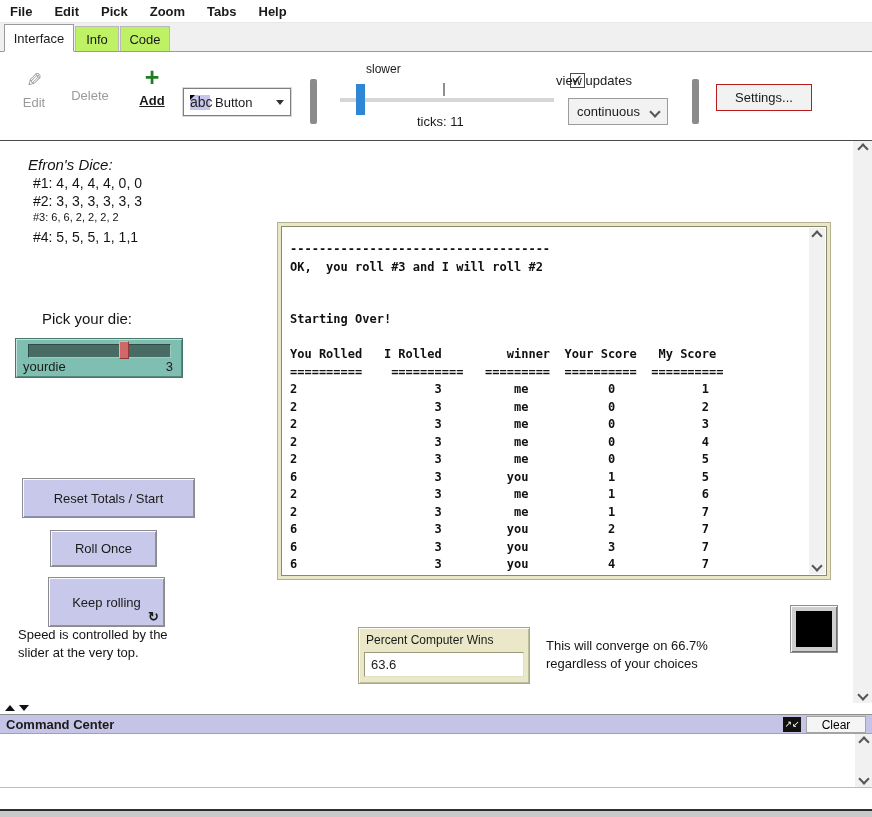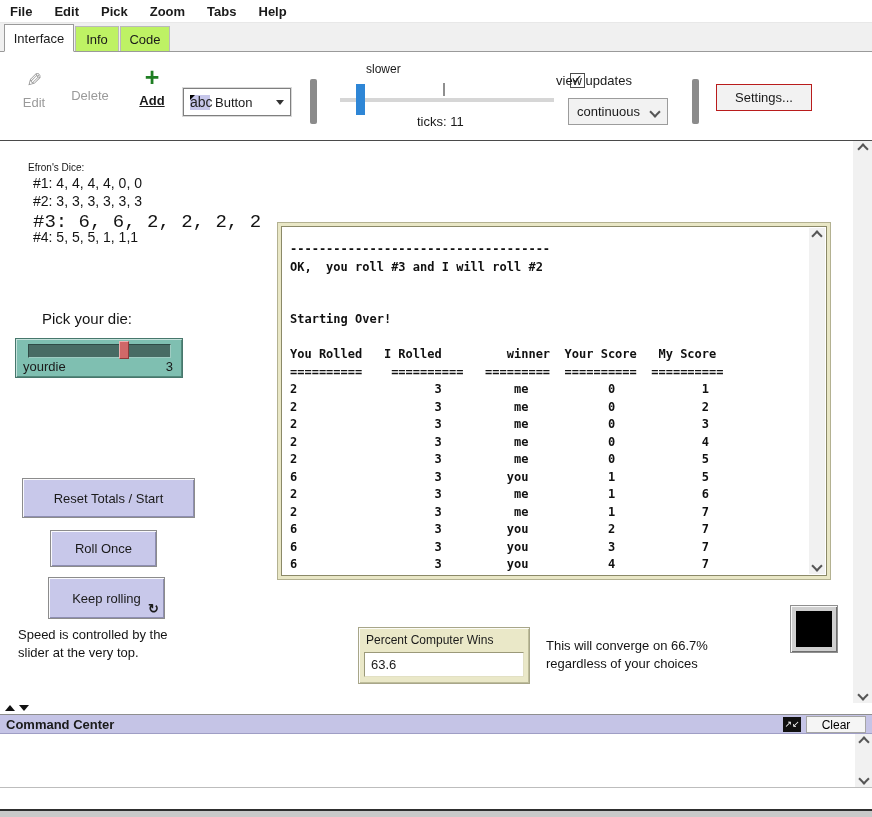--- a/index.html
+++ b/index.html
@@ -164,43 +164,43 @@
     <div id="update-mode">
       <span>continuous</span>
       <span class="chev"></span>
     </div>
     <div class="vsep" style="left:692px;top:27px;height:45px;"></div>
     <div class="win-btn" style="position:absolute;left:716px;top:32px;width:96px;height:27px;line-height:25px;">Settings...</div>
   </div>
 
   <div id="workspace">
 
-    <div class="note" style="position:absolute;left:28px;top:21px;font-size:10px;">Efron's Dice:</div>
+    <div class="note" style="position:absolute;left:28px;top:15px;font-size:15px;font-style:italic;">Efron's Dice:</div>
     <div class="note" style="position:absolute;left:33px;top:34px;font-size:14px;">#1: 4, 4, 4, 4, 0, 0</div>
     <div class="note" style="position:absolute;left:33px;top:52px;font-size:14px;">#2: 3, 3, 3, 3, 3, 3</div>
-    <div class="note" style="position:absolute;left:33px;top:70px;font-size:19px;font-family:Liberation Mono, monospace;">#3: 6, 6, 2, 2, 2, 2</div>
+    <div class="note" style="position:absolute;left:33px;top:70px;font-size:11px;">#3: 6, 6, 2, 2, 2, 2</div>
     <div class="note" style="position:absolute;left:33px;top:88px;font-size:14px;">#4: 5, 5, 5, 1, 1,1</div>
 
     <div class="note" style="position:absolute;left:42px;top:169px;font-size:15px;">Pick your die:</div>
 
     <div id="yourdie" style="position:absolute;left:15px;top:197px;width:168px;height:40px;">
       <div class="groove"></div>
       <div class="sthumb"></div>
       <span style="position:absolute;left:7px;bottom:3px;font-size:13px;">yourdie</span>
       <span style="position:absolute;right:9px;bottom:3px;font-size:13px;">3</span>
     </div>
 
 
     <div class="nl-button" style="position:absolute;left:22px;top:337px;width:173px;height:40px;">
       <span>Reset Totals / Start</span>
     </div>
     <div class="nl-button" style="position:absolute;left:50px;top:389px;width:107px;height:37px;">
       <span>Roll Once</span>
     </div>
-    <div class="nl-button" style="position:absolute;left:48px;top:436px;width:117px;height:42px;">
+    <div class="nl-button" style="position:absolute;left:48px;top:436px;width:117px;height:50px;">
       <span>Keep rolling</span>
       <span style="position:absolute;right:5px;bottom:2px;font-size:13px;font-weight:bold;">↻</span>
     </div>
 
     <div class="note" style="position:absolute;left:18px;top:486px;">Speed is controlled by the</div>
     <div class="note" style="position:absolute;left:18px;top:504px;">slider at the very top.</div>
 
   </div>
 
   <div id="output-widget">

